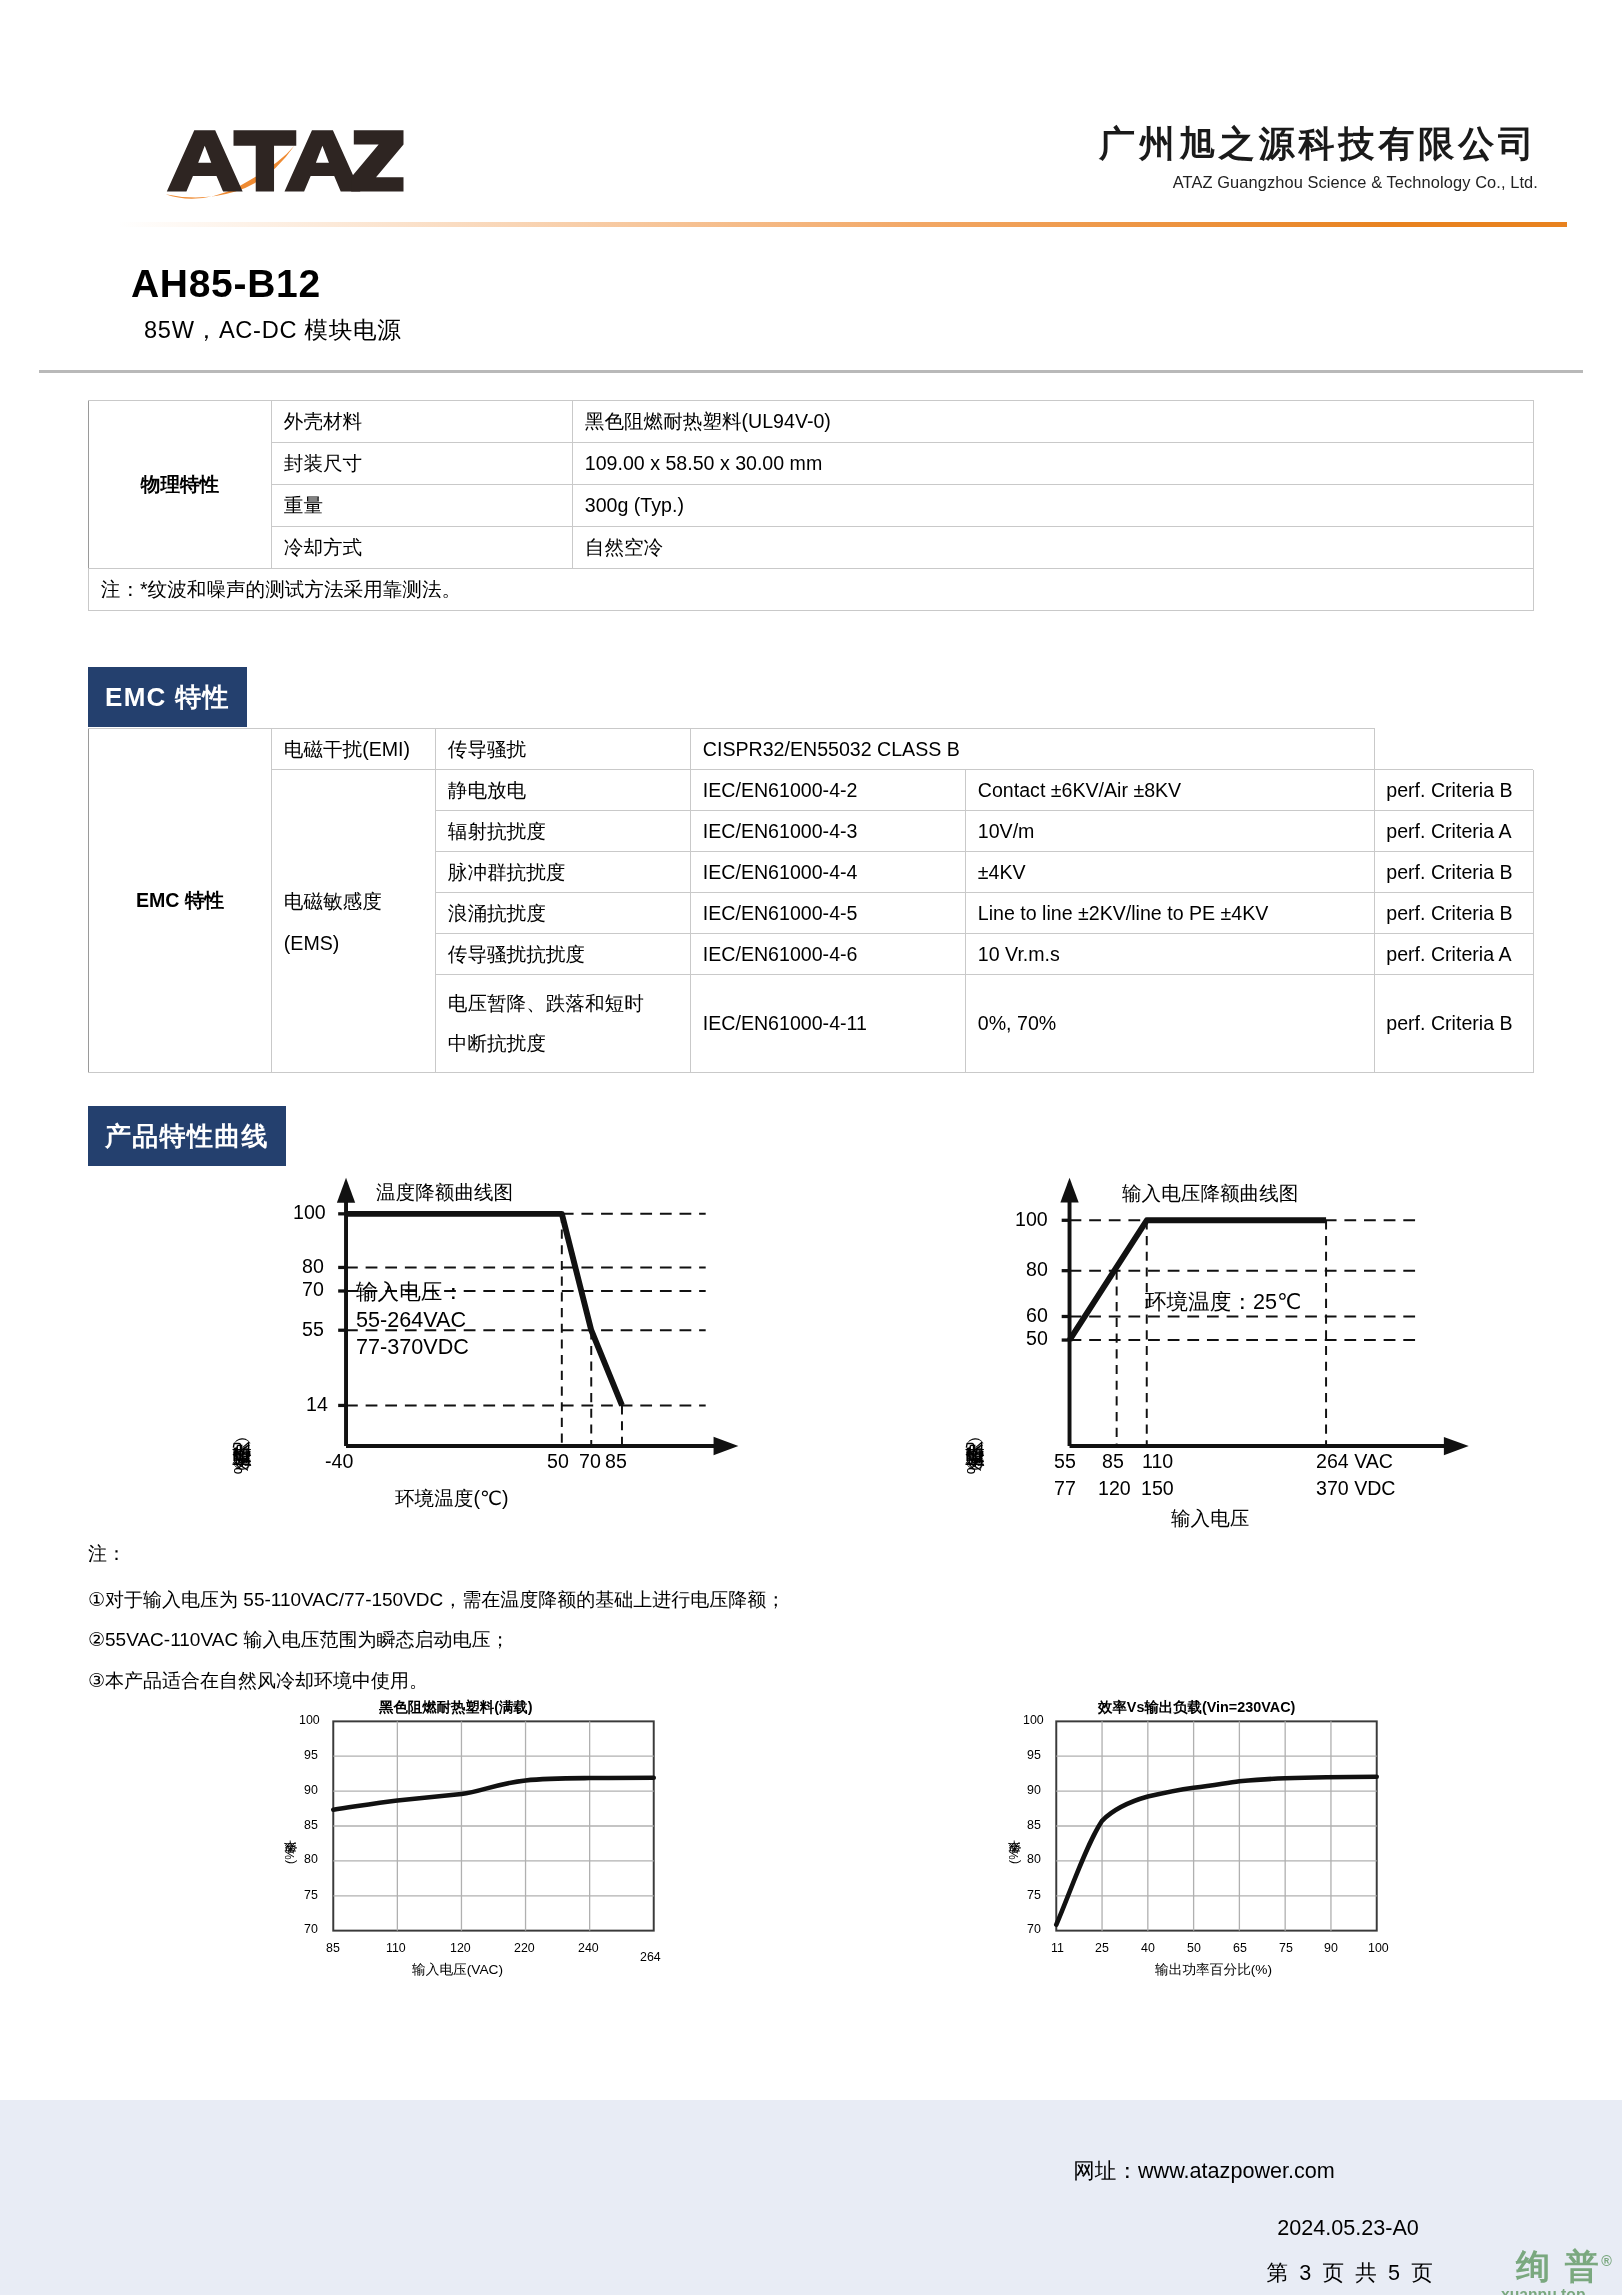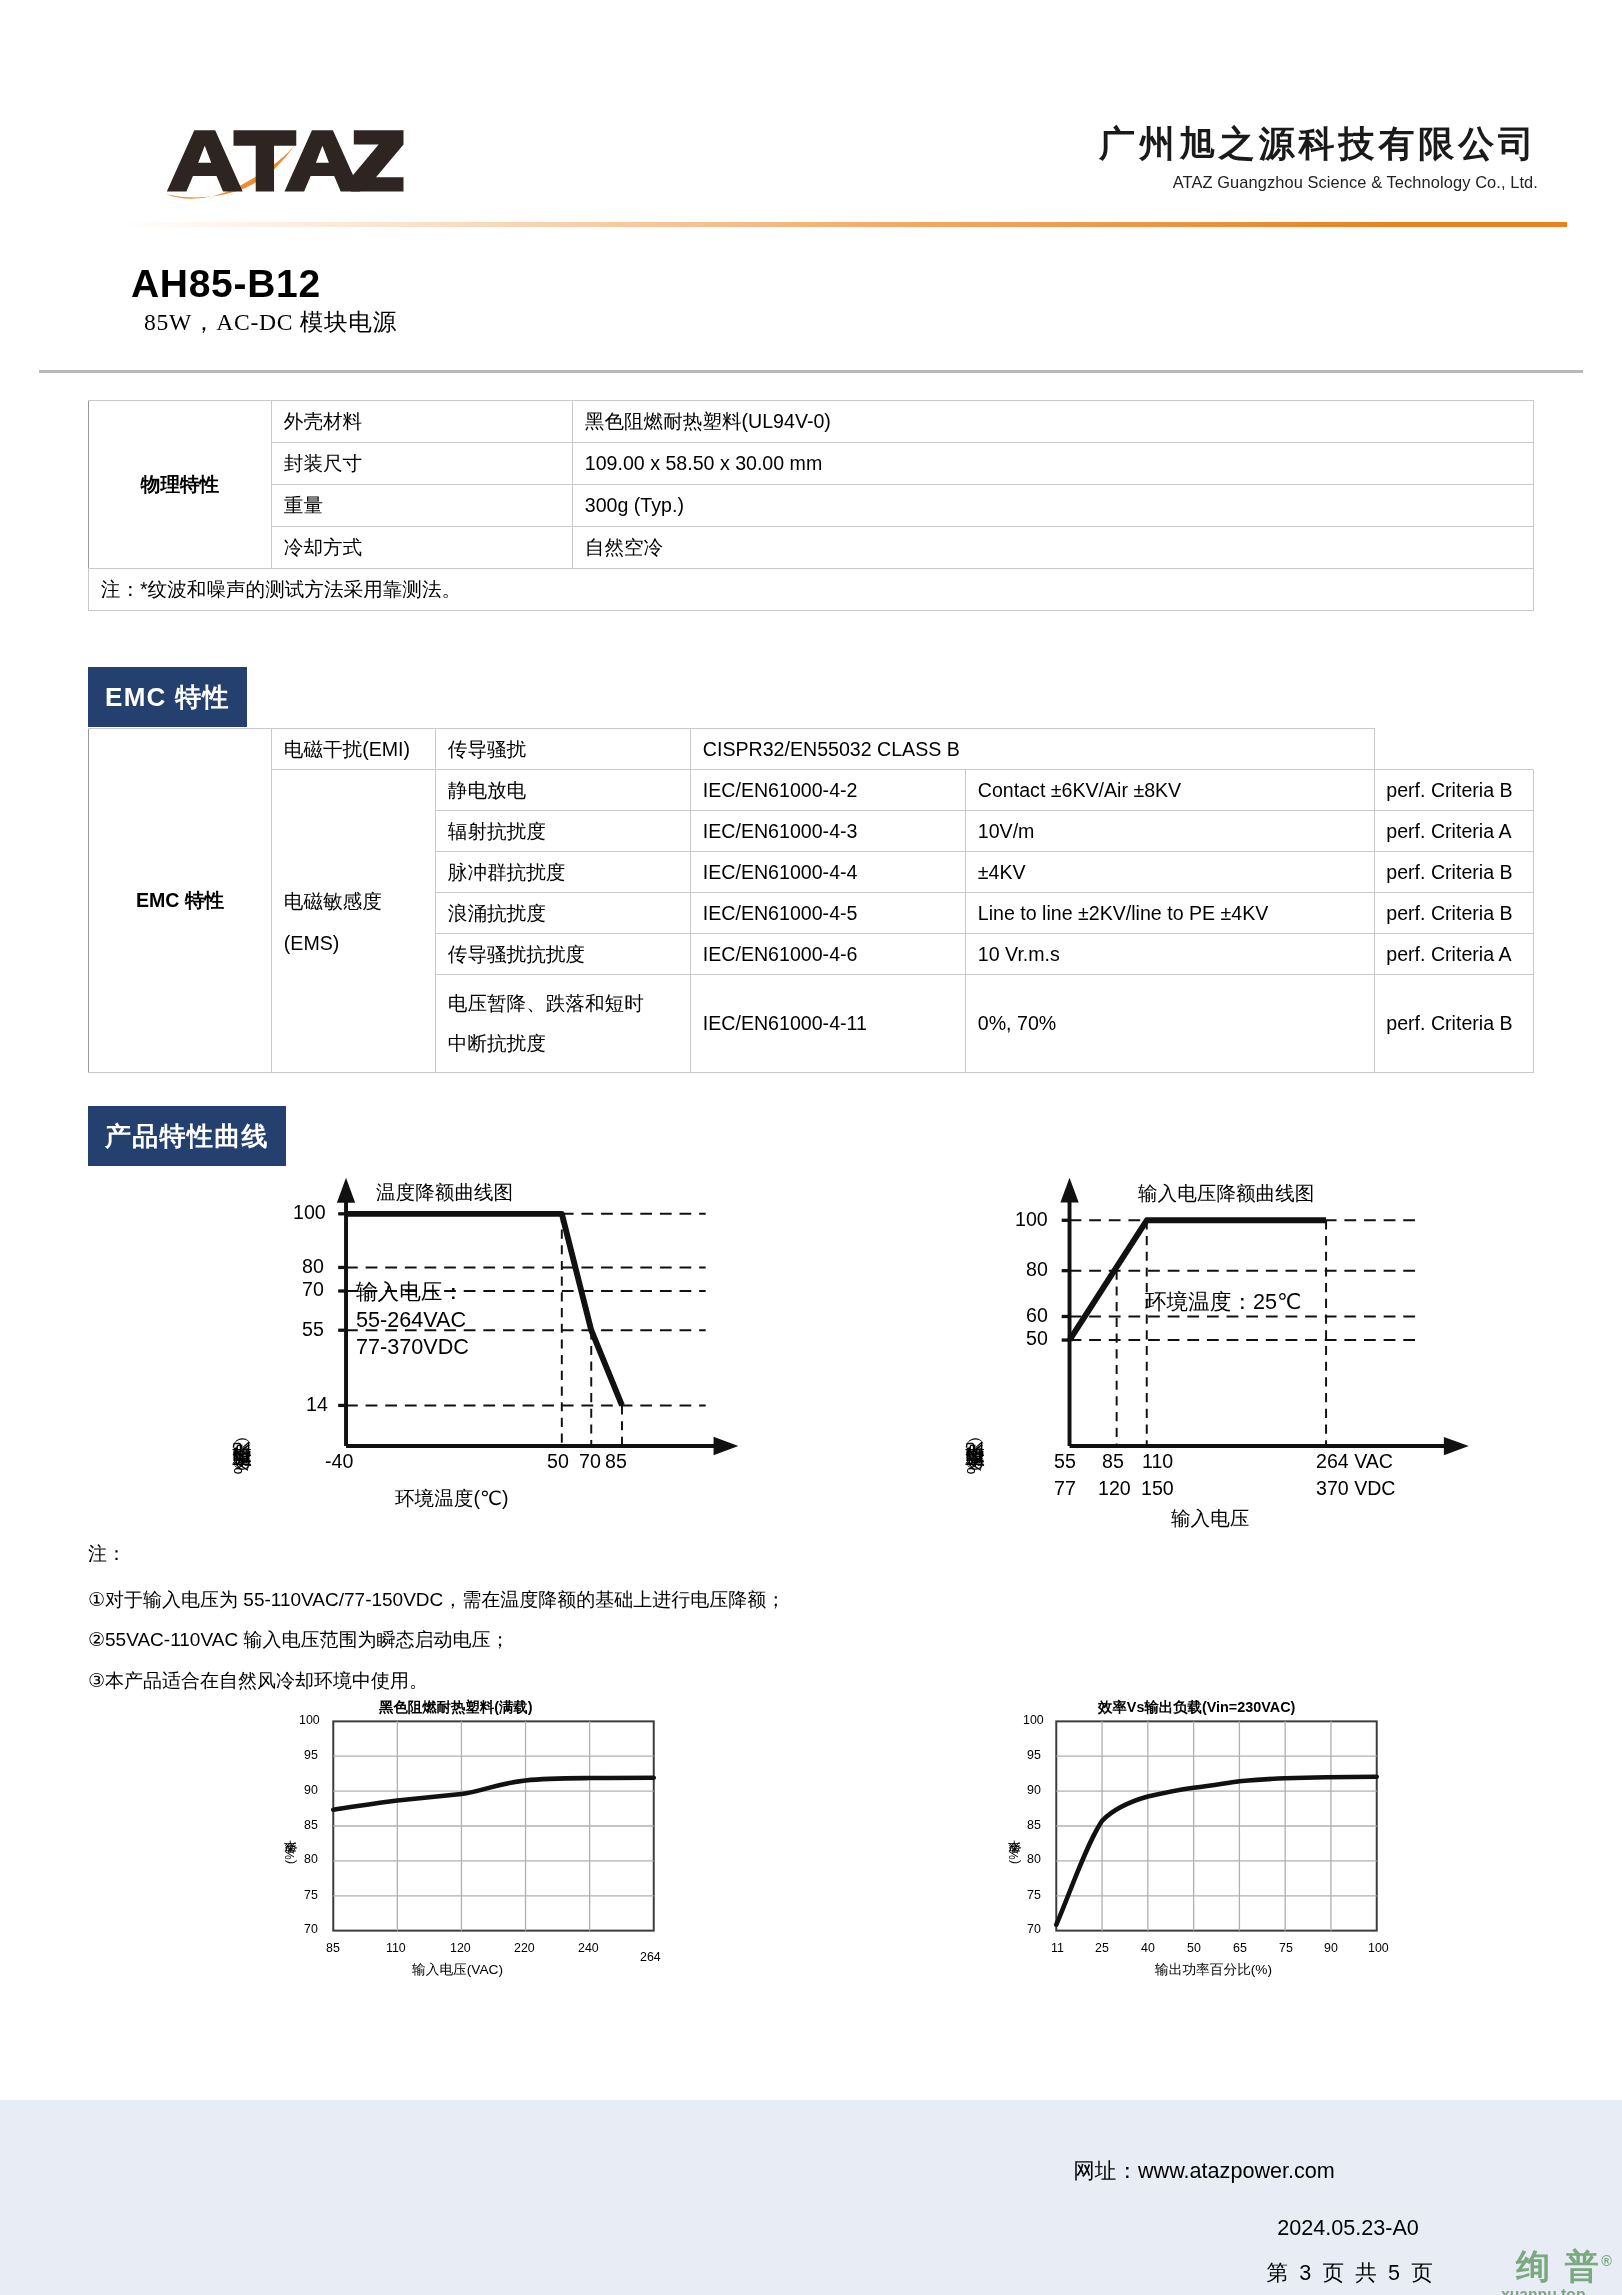--- a/index.html
+++ b/index.html
@@ -21,21 +21,21 @@
   #company-cn { font-size:36px; font-weight:bold; letter-spacing:3.9px; color:#1a1a1a; line-height:1.1; }
   #company-en { font-size:16.4px; color:#222; margin-top:9.2px; letter-spacing:0.1px; }
   #orange-rule {
     position:absolute; left:118px; top:222px; width:1449px; height:4.6px;
     background: linear-gradient(to right, rgba(240,140,60,0) 0%, rgba(240,150,70,0.25) 18%, rgba(238,138,50,0.75) 55%, #e8821f 88%, #e8821f 100%);
   }
 
   
   #title-block { position:absolute; left:131px; top:262px; }
   #product-title { font-size:39px; font-weight:bold; letter-spacing:0.7px; }
-  #product-sub { font-size:23.6px; margin-top:0; margin-left:13px; letter-spacing:0.7px;font-family:Liberation Serif, serif; }
+  #product-sub { font-size:23.6px; margin-top:8px; margin-left:13px; letter-spacing:0.7px; }
   #title-rule { position:absolute; left:39px; top:370px; width:1544px; height:2.6px; background:#b9b9b9; }
 
   
   .dtable { border-collapse: collapse; table-layout: fixed; }
   .dtable td { border:1.3px solid #c9c9c9; padding:6.5px 11.8px; font-size:19.6px; vertical-align:middle; }
   .dtable td.outer-l { border-left:1.3px solid #9a9a9a; }
   .rowlabel { text-align:center; font-weight:bold; font-size:22px; }
 
   #phys-table { position:absolute; left:88px; top:400px; width:1446px; }
   #phys-table td { height:42px; }
@@ -261,21 +261,21 @@
 
   <div style="position:absolute; left:134px; top:107px; font-size:21.6px; line-height:1.28;">
     <div>输入电压：</div>
     <div>55-264VAC</div>
     <div>77-370VDC</div>
   </div>
 </div>
 
 <div class="curvebox" style="left:955px; top:1171px; width:556px; height:353px;">
   <div class="axis-label-y" style="left:5.2px; top:39px; height:275px;">输出功率百分比（%）</div>
-  <div class="curve-title" style="left:167px; top:9.2px;margin-left:16px;">输入电压降额曲线图</div>
+  <div class="curve-title" style="left:167px; top:9.2px;">输入电压降额曲线图</div>
 
   <svg style="position:absolute; left:36px; top:0; width:517px; height:308px;" viewBox="0 0 790 470">
     <line x1="120" y1="40" x2="120" y2="420" stroke="#111" stroke-width="6"></line>
     <polygon points="120,10 106,48 134,48" fill="#111"></polygon>
     <line x1="120" y1="420" x2="700" y2="420" stroke="#111" stroke-width="6"></line>
     <polygon points="730,420 692,406 692,434" fill="#111"></polygon>
 
     <line x1="120" y1="75" x2="655" y2="75" stroke="#111" stroke-width="3" stroke-dasharray="18,12"></line>
     <line x1="120" y1="152" x2="655" y2="152" stroke="#111" stroke-width="3" stroke-dasharray="18,12"></line>
     <line x1="120" y1="222" x2="655" y2="222" stroke="#111" stroke-width="3" stroke-dasharray="18,12"></line>

